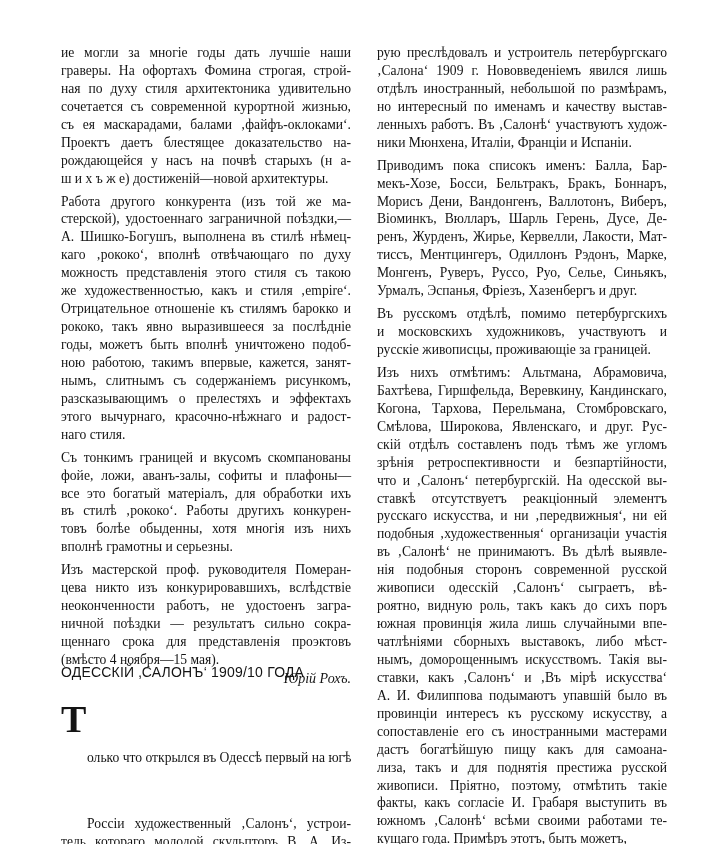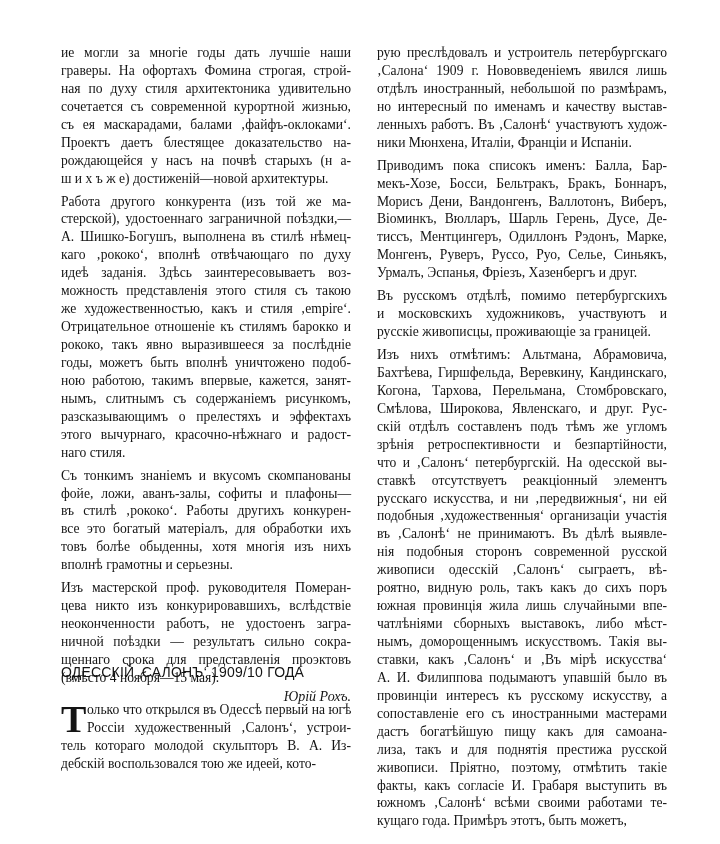--- a/index.html
+++ b/index.html
@@ -8,21 +8,21 @@
   .col { position: absolute; top: 44px; width: 290px; font-family: "Liberation Serif", serif; font-size: 13.6px; line-height: 17.95px; }
   .col-left { left: 53px; }
   .col-right { left: 369px; }
   .line { display: block; white-space: nowrap; text-align: justify; text-align-last: justify; height: 17.95px; overflow: visible; }
   .line.last { text-align-last: left; }
   .para-gap { height: 5px; }
   .signature { display: block; text-align: right; font-style: italic; font-size: 14px; margin-top: 1px; height: 18px; }
   .heading { position: absolute; left: 53px; top: 664px; width: 290px; text-align: left; font-family: "Liberation Sans", sans-serif; font-size: 14px; letter-spacing: 0.2px; }
   .article2 { position: absolute; left: 53px; top: 701px; width: 290px; font-family: "Liberation Serif", serif; font-size: 13.6px; line-height: 17.95px; }
   .dropcap { position: absolute; left: 0; top: 1px; font-family: "Liberation Serif", serif; font-size: 38px; line-height: 34px; font-weight: bold; }
-  .indent { padding-left: 26px; }
+  .indent { padding-left: 26px; margin-top: 48px; }
 </style>
 </head>
 <body>
 
 <div class="page">
 
   <div class="col col-left" id="left-col">
       <div>
         <span class="line">ие могли за многіе годы дать лучшіе наши</span>
         <span class="line">граверы. На офортахъ Фомина строгая, строй-</span>
@@ -32,38 +32,37 @@
         <span class="line">Проектъ даетъ блестящее доказательство на-</span>
         <span class="line">рождающейся у насъ на почвѣ старыхъ (н а-</span>
         <span class="line last">ш и х ъ ж е) достиженій—новой архитектуры.</span>
       </div>
       <div class="para-gap"></div>
       <div>
         <span class="line">Работа другого конкурента (изъ той же ма-</span>
         <span class="line">стерской), удостоеннаго заграничной поѣздки,—</span>
         <span class="line">А. Шишко-Богушъ, выполнена въ стилѣ нѣмец-</span>
         <span class="line">каго ‚рококо‘, вполнѣ отвѣчающаго по духу</span>
-        <span class="line">идеѣ заданія. Здѣсь заинтересовываетъ воз-</span>
         <span class="line">можность представленія этого стиля съ такою</span>
         <span class="line">же художественностью, какъ и стиля ‚empire‘.</span>
         <span class="line">Отрицательное отношеніе къ стилямъ барокко и</span>
         <span class="line">рококо, такъ явно выразившееся за послѣдніе</span>
         <span class="line">годы, можетъ быть вполнѣ уничтожено подоб-</span>
         <span class="line">ною работою, такимъ впервые, кажется, занят-</span>
         <span class="line">нымъ, слитнымъ съ содержаніемъ рисункомъ,</span>
         <span class="line">разсказывающимъ о прелестяхъ и эффектахъ</span>
         <span class="line">этого вычурнаго, красочно-нѣжнаго и радост-</span>
         <span class="line last">наго стиля.</span>
       </div>
       <div class="para-gap"></div>
       <div>
-        <span class="line">Съ тонкимъ знаніемъ и вкусомъ скомпанованы</span>
+        <span class="line">Съ тонкимъ границей и вкусомъ скомпанованы</span>
         <span class="line">фойе, ложи, аванъ-залы, софиты и плафоны—</span>
+        <span class="line">все это богатый матеріалъ, для обработки ихъ</span>
         <span class="line">въ стилѣ ‚рококо‘. Работы другихъ конкурен-</span>
-        <span class="line">все это богатый матеріалъ, для обработки ихъ</span>
         <span class="line">товъ болѣе обыденны, хотя многія изъ нихъ</span>
         <span class="line last">вполнѣ грамотны и серьезны.</span>
       </div>
       <div class="para-gap"></div>
       <div>
         <span class="line">Изъ мастерской проф. руководителя Померан-</span>
         <span class="line">цева никто изъ конкурировавшихъ, вслѣдствіе</span>
         <span class="line">неоконченности работъ, не удостоенъ загра-</span>
         <span class="line">ничной поѣздки — результатъ сильно сокра-</span>
         <span class="line">щеннаго срока для представленія проэктовъ</span>
@@ -90,20 +89,21 @@
         <span class="line">но интересный по именамъ и качеству выстав-</span>
         <span class="line">ленныхъ работъ. Въ ‚Салонѣ‘ участвуютъ худож-</span>
         <span class="line last">ники Мюнхена, Италіи, Франціи и Испаніи.</span>
       </div>
       <div class="para-gap"></div>
       <div>
         <span class="line">Приводимъ пока списокъ именъ: Балла, Бар-</span>
         <span class="line">мекъ-Хозе, Босси, Бельтракъ, Бракъ, Боннаръ,</span>
         <span class="line">Морисъ Дени, Вандонгенъ, Валлотонъ, Виберъ,</span>
         <span class="line">Віоминкъ, Вюлларъ, Шарль Герень, Дусе, Де-</span>
+        <span class="line">ренъ, Журденъ, Жирье, Кервелли, Лакости, Мат-</span>
         <span class="line">тиссъ, Ментцингеръ, Одиллонъ Рэдонъ, Марке,</span>
         <span class="line">Монгенъ, Руверъ, Руссо, Руо, Селье, Синьякъ,</span>
         <span class="line last">Урмалъ, Эспанья, Фріезъ, Хазенбергъ и друг.</span>
       </div>
       <div class="para-gap"></div>
       <div>
         <span class="line">Въ русскомъ отдѣлѣ, помимо петербургскихъ</span>
         <span class="line">и московскихъ художниковъ, участвуютъ и</span>
         <span class="line last">русскіе живописцы, проживающіе за границей.</span>
       </div>

